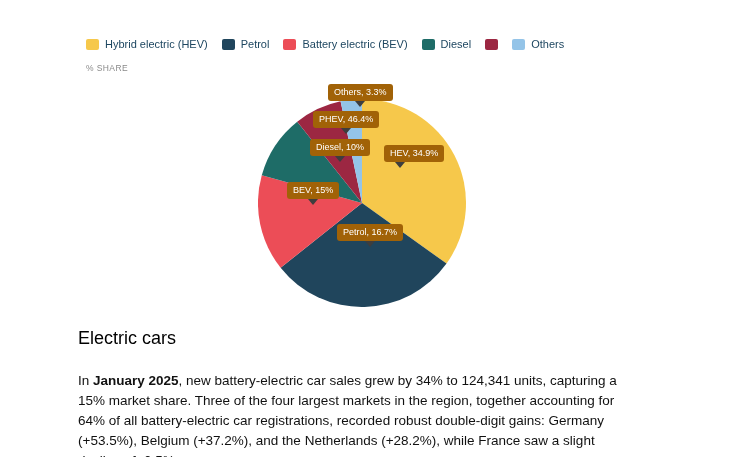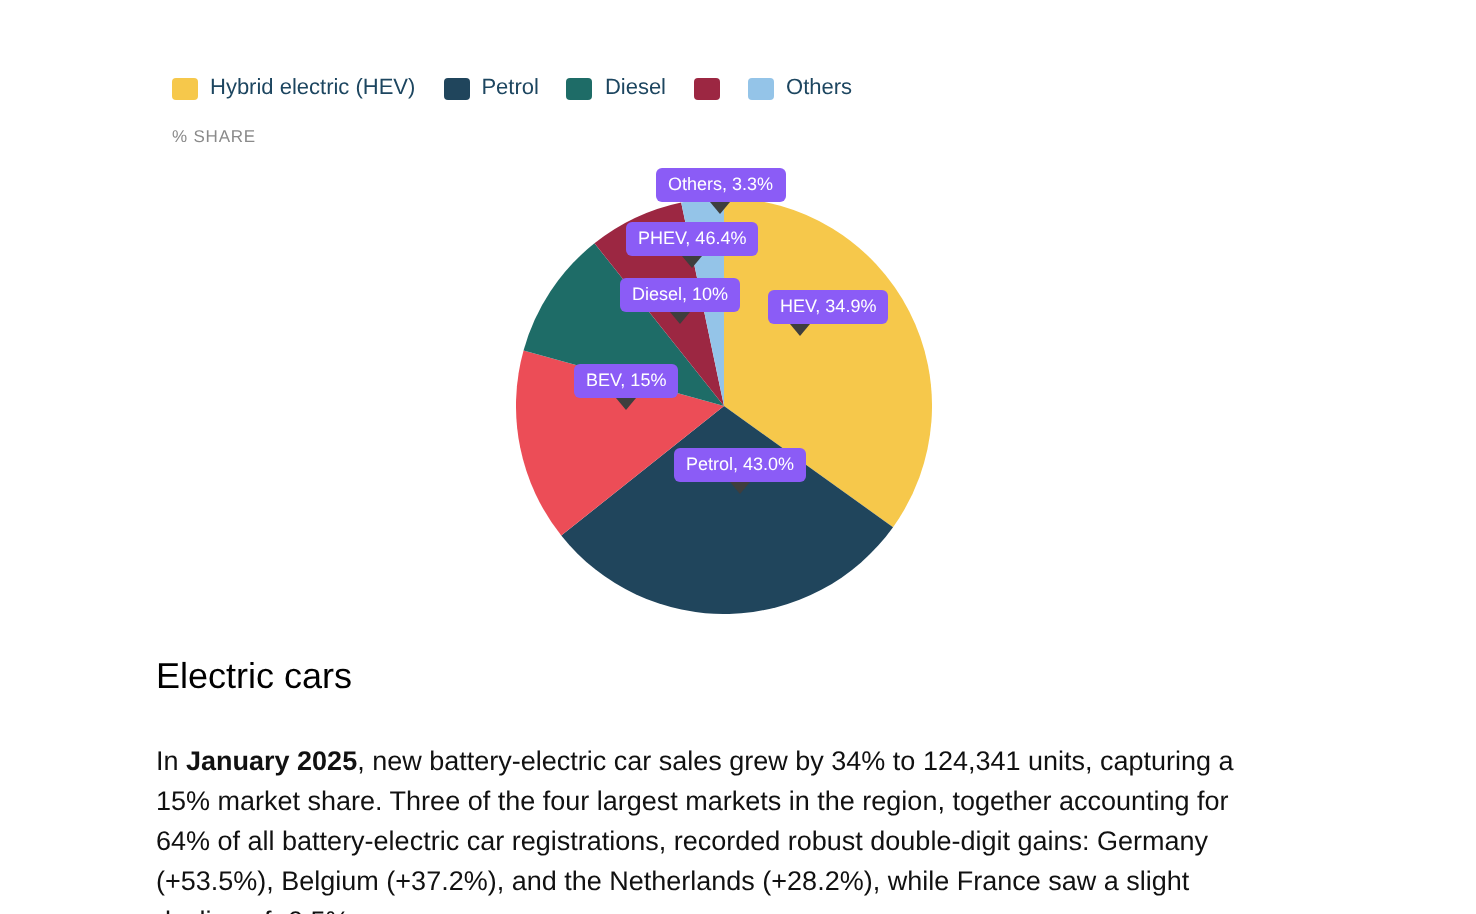--- a/index.html
+++ b/index.html
@@ -32,21 +32,21 @@
   .share-label {
     position: absolute; left: 86px; top: 63px;
     font-size: 8.5px; color: #8a8a8a; letter-spacing: 0.4px;
   }
 
   .pie-svg { position: absolute; left: 258px; top: 99px; }
 
   
   .tip {
     position: absolute;
-    background: #8b5cf6;
+    background: #a16207;
     color: #ffffff;
     font-size: 9px;
     line-height: 11px;
     padding: 3px 6px;
     border-radius: 3px;
     white-space: nowrap;
     z-index: 5;
   }
   .tip::after {
     content: "";
@@ -89,20 +89,24 @@
   <div class="legend">
     <div class="legend-item">
       <span class="legend-swatch" style="background: rgb(246, 200, 75);"></span>
       <span class="legend-label">Hybrid electric (HEV)</span>
     </div>
     <div class="legend-item">
       <span class="legend-swatch" style="background: rgb(32, 69, 92);"></span>
       <span class="legend-label">Petrol</span>
     </div>
     <div class="legend-item">
+      <span class="legend-swatch" style="background: rgb(236, 77, 87);"></span>
+      <span class="legend-label">Battery electric (BEV)</span>
+    </div>
+    <div class="legend-item">
       <span class="legend-swatch" style="background: rgb(30, 108, 103);"></span>
       <span class="legend-label">Diesel</span>
     </div>
     <div class="legend-item">
       <span class="legend-swatch" style="background: rgb(156, 39, 66);"></span>
     </div>
     <div class="legend-item">
       <span class="legend-swatch" style="background: rgb(148, 196, 232);"></span>
       <span class="legend-label">Others</span>
     </div>
@@ -117,20 +121,20 @@
       <path d="M 104 104 L 3.77 76.24 A 104 104 0 0 1 39.23 22.63 Z" fill="#1e6c67"></path>
       <path d="M 104 104 L 39.23 22.63 A 104 104 0 0 1 82.59 2.23 Z" fill="#9c2742"></path>
       <path d="M 104 104 L 82.59 2.23 A 104 104 0 0 1 104.00 0.00 Z" fill="#94c4e8"></path>
     </svg>
 
   <div class="tip tip-others">Others, 3.3%</div>
   <div class="tip tip-phev">PHEV, 46.4%</div>
   <div class="tip tip-diesel">Diesel, 10%</div>
   <div class="tip tip-bev">BEV, 15%</div>
   <div class="tip tip-hev ptr-left">HEV, 34.9%</div>
-  <div class="tip tip-petrol">Petrol, 43.0%</div>
+  <div class="tip tip-petrol">Petrol, 16.7%</div>
 
 </div>
 
 <div class="text-section">
   <h2 class="section-heading">Electric cars</h2>
   <p class="section-paragraph"><span>In </span><b>January 2025</b><span>, new battery-electric car sales grew by 34% to 124,341 units, capturing a 15% market share. Three of the four largest markets in the region, together accounting for 64% of all battery-electric car registrations, recorded robust double-digit gains: Germany (+53.5%), Belgium (+37.2%), and the Netherlands (+28.2%), while France saw a slight decline of -0.5%.</span></p>
 </div>
 
 </body></html>

